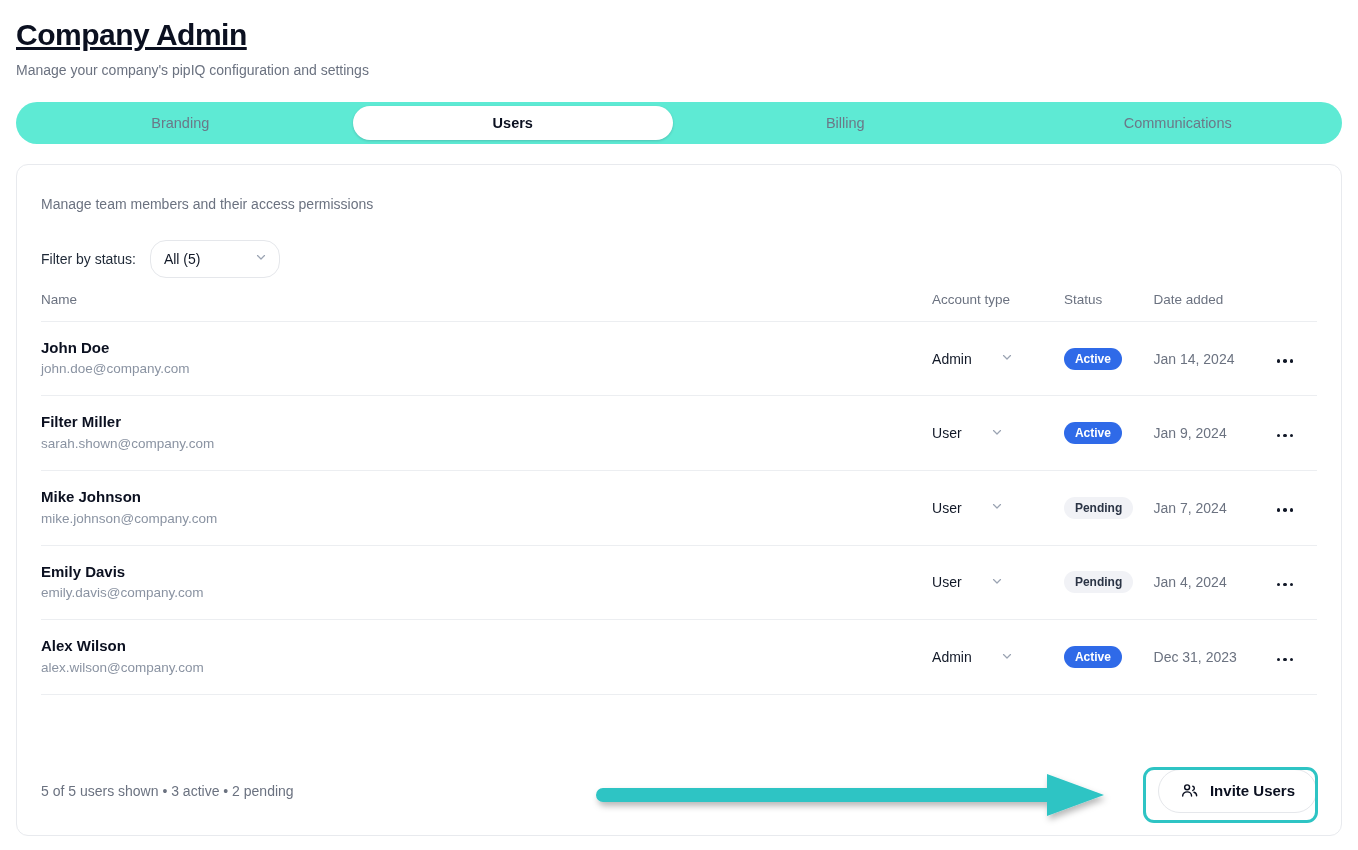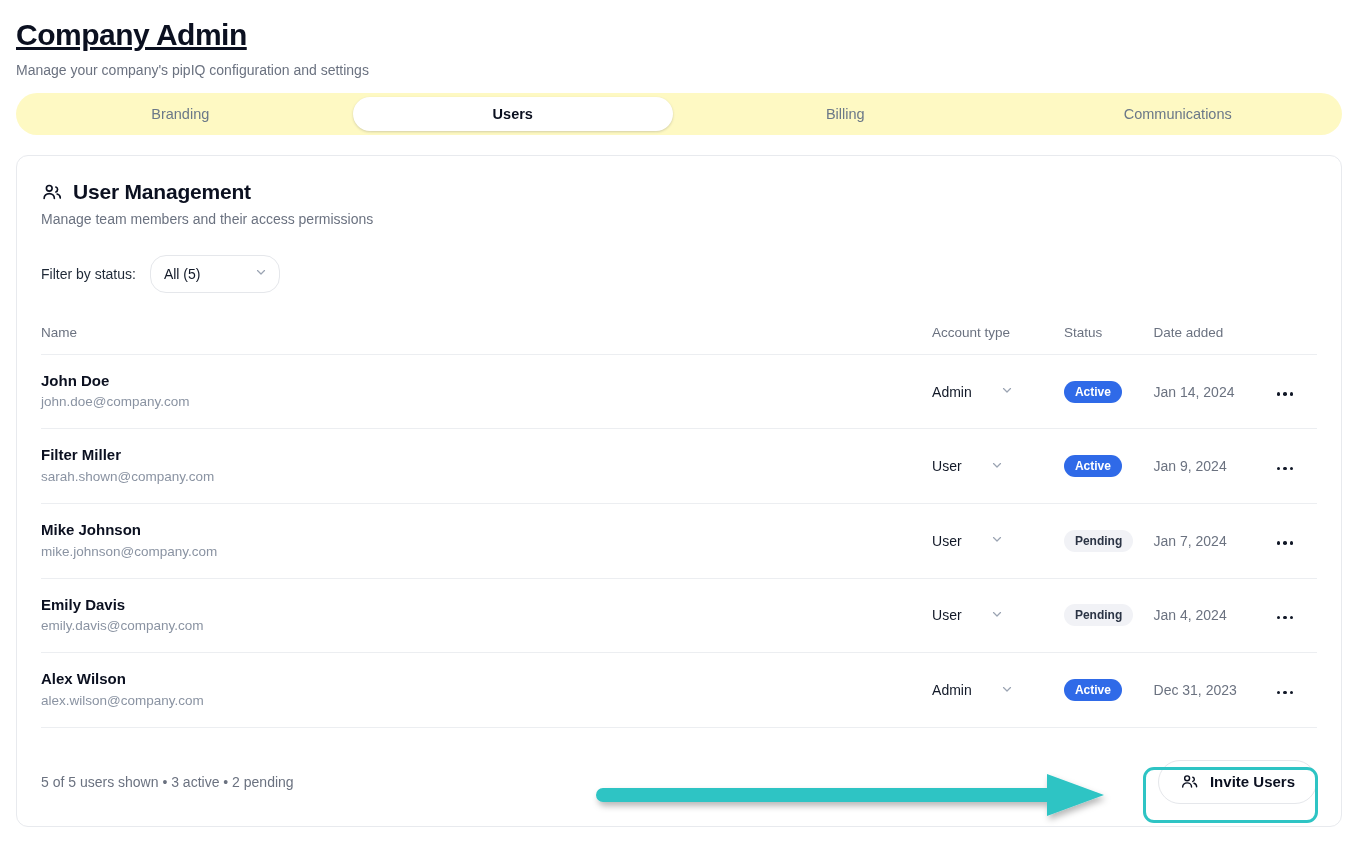--- a/index.html
+++ b/index.html
@@ -27,23 +27,23 @@
   }
   .page-subtitle {
     font-size: 14px;
     color: #6b7280;
     margin: 0;
     line-height: 1.3;
   }
 
   
   .tabbar {
-    margin-top: 14px;
+    margin-top: 23px;
     height: 42px;
-    background: #fef9c3;
+    background: #5eead4;
     border-radius: 21px;
     display: flex;
     align-items: center;
     padding: 4px;
     gap: 12px;
   }
   .tab {
     flex: 1 1 0;
     height: 34px;
     display: flex;
@@ -113,21 +113,21 @@
     padding: 0 11px 0 13px;
     font-size: 14px;
     color: #111827;
     cursor: pointer;
   }
 
   
   table.users {
     width: 100%;
     border-collapse: collapse;
-    margin-top: 32px;
+    margin-top: 14px;
   }
   table.users th {
     font-size: 13.5px;
     font-weight: normal;
     color: #6b7280;
     text-align: left;
     padding: 0 0 14px 0;
     border-bottom: 1px solid #eceef1;
   }
   th.col-name { width: 845px; }
@@ -260,31 +260,20 @@
 
   <div class="tabbar">
     <div class="tab">Branding</div>
     <div class="tab active">Users</div>
     <div class="tab">Billing</div>
     <div class="tab">Communications</div>
   </div>
 
   <div class="card">
 
-    <div class="card-head">
-      <span class="icon-users">
-        <svg width="22" height="22" viewBox="0 0 24 24" fill="none" stroke="#0b1020" stroke-width="1.8" stroke-linecap="round" stroke-linejoin="round">
-          <circle cx="9" cy="8" r="3.1"></circle>
-          <path d="M3.4 19c0-3.1 2.5-5.3 5.6-5.3s5.6 2.2 5.6 5.3"></path>
-          <path d="M16.2 6.6a2.8 2.8 0 0 1 0 5.3"></path>
-          <path d="M17.6 14.2c2.1.5 3.4 2.3 3.4 4.4"></path>
-        </svg>
-      </span>
-      <div class="card-title">User Management</div>
-    </div>
     <div class="card-sub">Manage team members and their access permissions</div>
 
     <div class="filter-row">
       <div class="filter-label">Filter by status:</div>
       <div class="select">
         <span>All (5)</span>
         <span>
           <svg width="14" height="14" viewBox="0 0 24 24" fill="none" stroke="#9aa3b2" stroke-width="2.1" stroke-linecap="round" stroke-linejoin="round">
             <path d="M6 9.5l6 6 6-6"></path>
           </svg>

